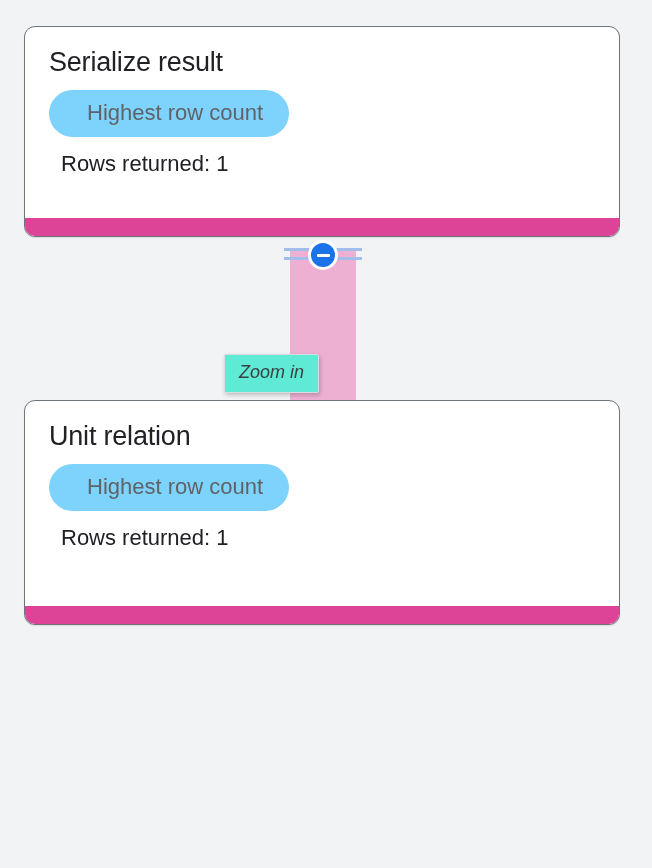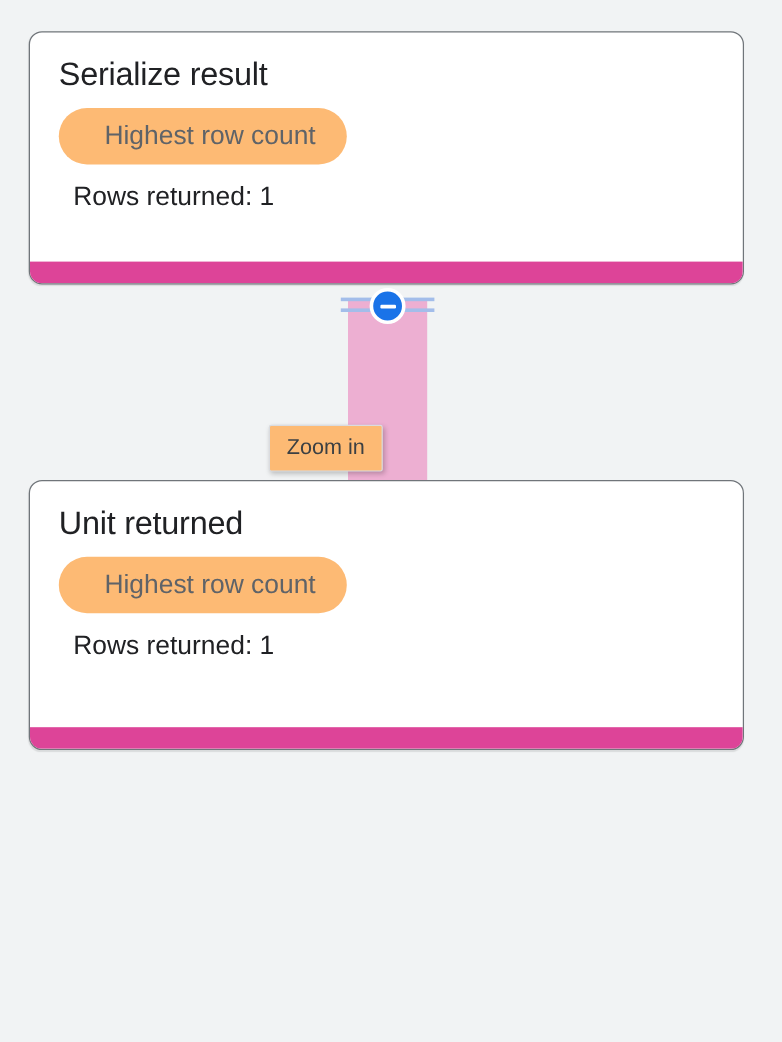--- a/index.html
+++ b/index.html
@@ -82,29 +82,30 @@
     background: #ffffff;
     border-radius: 1px;
   }
 
   
   .tooltip {
     position: absolute;
     left: 224px;
     top: 354px;
     padding: 7px 14px 9px 14px;
-    background: #fdba74;
+    background: #5eead4;
     border: 1px solid #dadce0;
     border-radius: 2px;
     box-shadow: 1px 2px 4px rgba(0,0,0,0.22);
     font-size: 18px;
     color: #3c4043;
     line-height: 1.15;
     white-space: nowrap;
     z-index: 6;
+    font-style: italic;
   }
 
   
   .plan-card {
     position: absolute;
     left: 24px;
     width: 596px;
     box-sizing: border-box;
     background: #ffffff;
     border: 1px solid #70757a;
@@ -124,21 +125,21 @@
     font-size: 27px;
     font-weight: 400;
     color: #202124;
     letter-spacing: -0.2px;
     line-height: 1.15;
     margin: 0 0 12px 0;
   }
 
   .stat-pill {
     display: inline-block;
-    background: #fdba74;
+    background: #7dd3fc;
     color: #5f6368;
     font-size: 22px;
     line-height: 1;
     padding: 12px 26px 13px 38px;
     border-radius: 24px;
     margin: 0 0 8px 0;
   }
 
   .rows-line {
     font-size: 22px;
@@ -181,20 +182,20 @@
     </div>
     <div class="handle-button">
       <span class="minus-glyph"></span>
     </div>
   </div>
 
   <div class="tooltip">Zoom in</div>
 
   <div class="plan-card node-2">
     <div class="card-body">
-      <div class="card-title">Unit returned</div>
+      <div class="card-title">Unit relation</div>
       <div class="stat-pill">Highest row count</div>
       <div class="rows-line">Rows returned: 1</div>
     </div>
     <div class="card-footer-bar"></div>
   </div>
 
 </div>
 
 </body></html>

